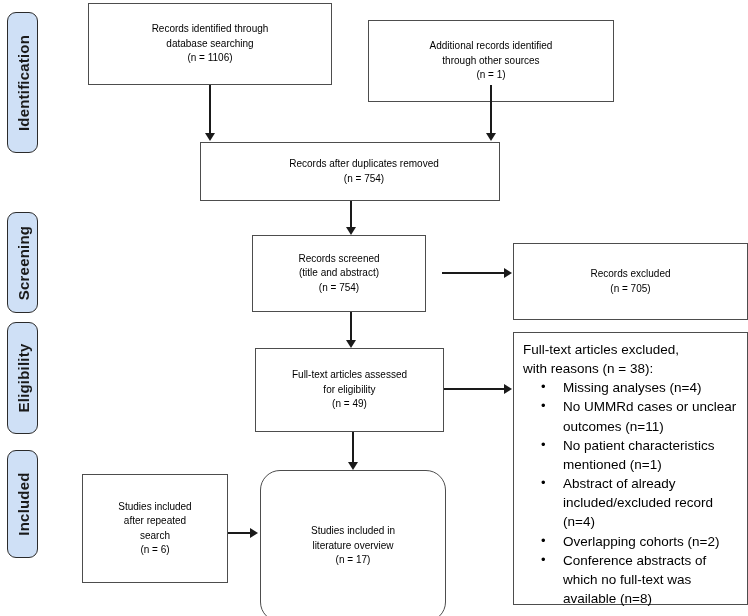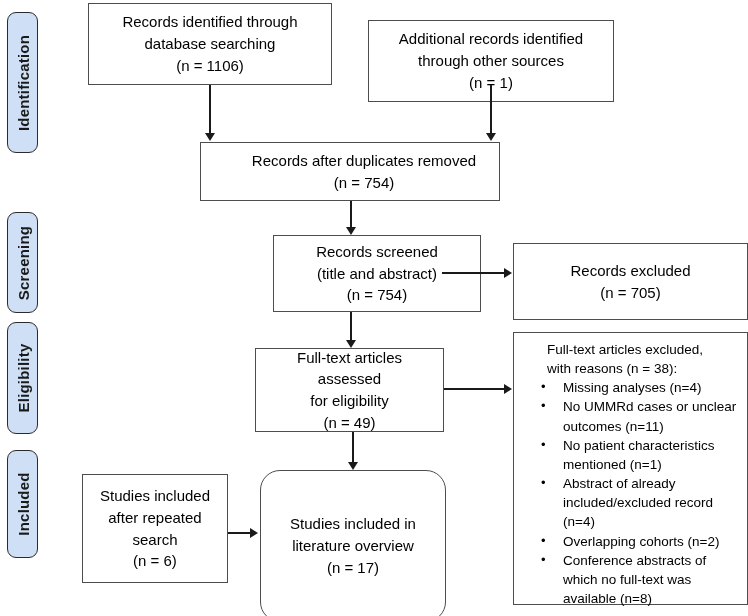--- a/index.html
+++ b/index.html
@@ -47,21 +47,21 @@
   
   .flow-box {
     position: absolute;
     background: #ffffff;
     border: 1.5px solid #4d4d4d;
     box-sizing: border-box;
     display: flex;
     align-items: center;
     justify-content: center;
     text-align: center;
-    font-size: 15px;
+    font-size: 10px;
     line-height: 1.45;
     padding: 4px 8px;
   }
   .flow-box .box-text {
     white-space: pre-line;
   }
 
   
   .reasons-box {
     position: absolute;
@@ -69,21 +69,20 @@
     border: 1.5px solid #4d4d4d;
     box-sizing: border-box;
     padding: 7px 6px 6px 9px;
     font-size: 13.5px;
     line-height: 1.42;
     text-align: left;
   }
   .reasons-head {
     white-space: pre-line;
     margin-bottom: 0px;
-    margin-left: 24px;
   }
   .reasons-list {
     margin: 0;
     padding: 0 0 0 26px;
     list-style: none;
   }
   .reasons-list li {
     position: relative;
     margin: 0;
     padding: 0 0 0 14px;
@@ -158,21 +157,21 @@
   <div class="arrow-down" style="left:486px; top:133px;"></div>
 
   <div class="flow-box" style="left:200px; top:142px; width:300px; height:59px;padding-left:36px;">
     <span class="box-text">Records after duplicates removed
 (n = 754)</span>
   </div>
 
   <div class="conn conn-v" style="left:350px; top:201px; height:28px;"></div>
   <div class="arrow-down" style="left:346px; top:227px;"></div>
 
-  <div class="flow-box" style="left:273px; top:235px; width:208px; height:77px;">
+  <div class="flow-box" style="left:252px; top:235px; width:174px; height:77px;">
     <span class="box-text">Records screened
 (title and abstract)
 (n = 754)</span>
   </div>
 
   <div class="flow-box" style="left:513px; top:243px; width:235px; height:77px;">
     <span class="box-text">Records excluded
 (n = 705)</span>
   </div>
 

